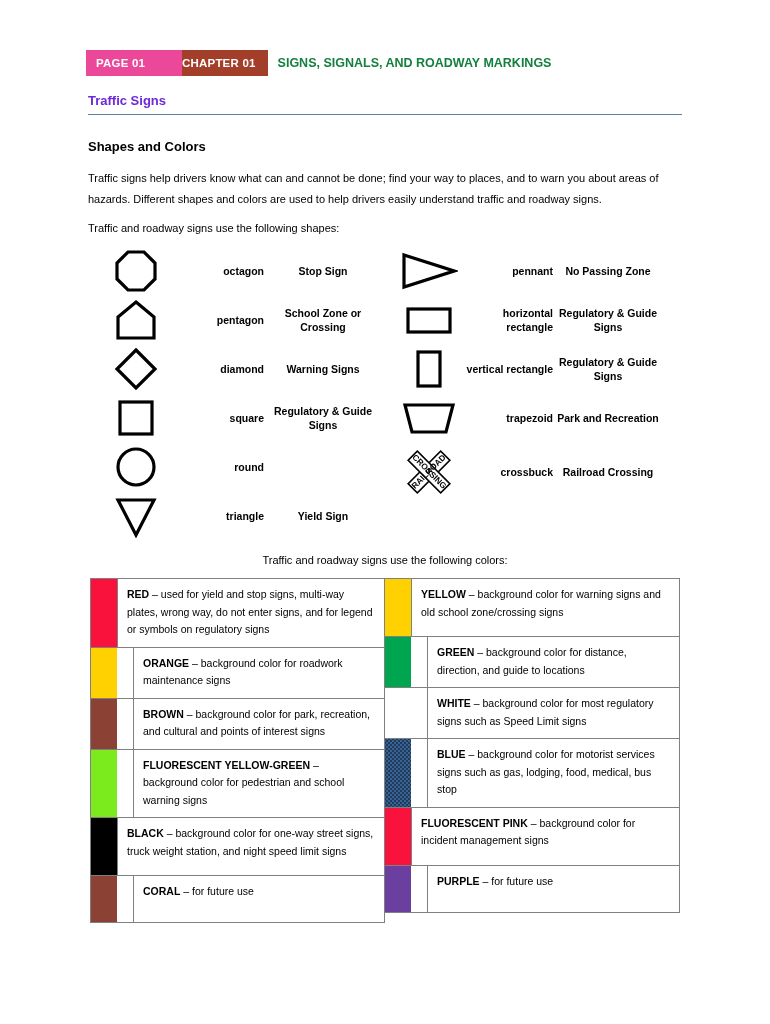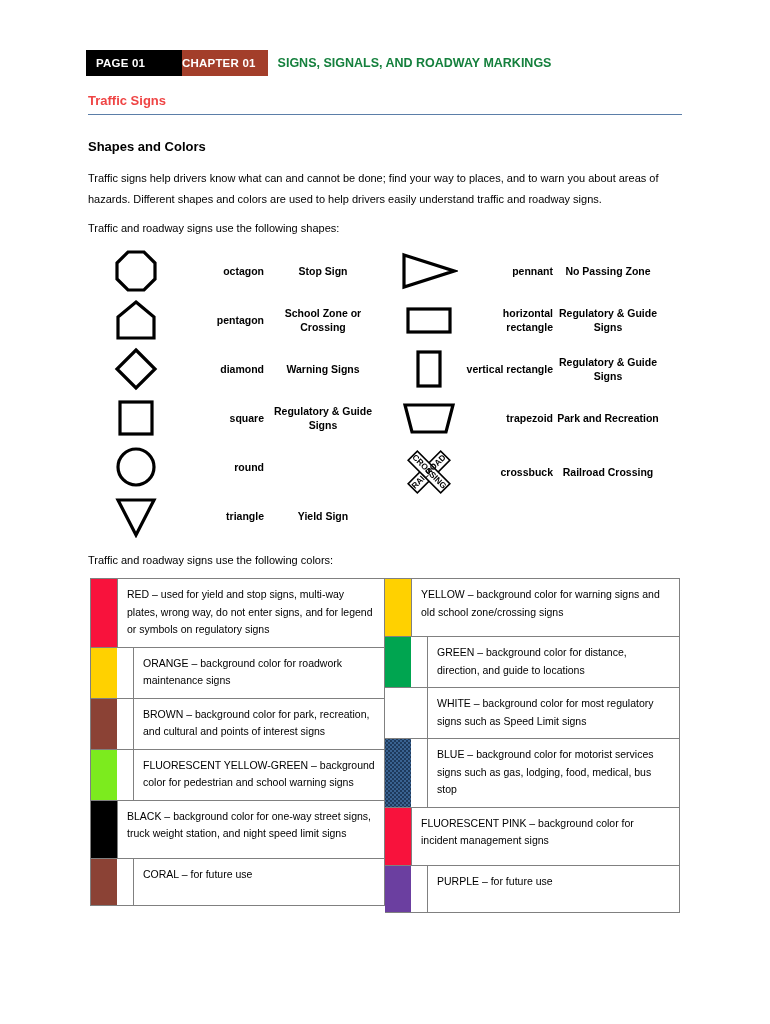--- a/index.html
+++ b/index.html
@@ -81,21 +81,21 @@
   .para {
     position: absolute;
     left: 88px;
     font-size: 11px;
     line-height: 21px;
     color: #000;
     width: 594px;
   }
   .para.p1 { top: 168px; }
   .para.p2 { top: 218px; }
-  .para.p3 { top: 550px; }
+  .para.p3 { top: 550px; text-align: center; }
 
   
   .shapes {
     position: absolute;
     left: 88px;
     top: 248px;
     width: 594px;
   }
   .shapes-col {
     position: absolute;
@@ -174,47 +174,47 @@
     align-self: stretch;
   }
   .color-desc {
     flex: 1;
     padding: 7px 8px 8px 9px;
     font-size: 10.5px;
     line-height: 17.5px;
     border-left: 1px solid #808080;
     box-sizing: border-box;
   }
-  .color-desc b { font-weight: normal; }
+  .color-desc b { font-weight: bold; }
 
   .h-48 { min-height: 57px; }
   .h-40 { min-height: 46px; gap: 16px; }
 
   .swatch.dotted {
     background-color: #3A6391;
     background-image:
       radial-gradient(#1E3A5C 0.9px, transparent 1px),
       radial-gradient(#1E3A5C 0.9px, transparent 1px);
     background-size: 4px 4px, 4px 4px;
     background-position: 0 0, 2px 2px;
   }
   .swatch.white-swatch { background: #ffffff; }
 </style>
 </head>
 <body>
 
 <div class="page">
 
   <div class="header-bar">
-    <div class="header-tab page-no" style="background-color: #000000;">PAGE 01</div>
+    <div class="header-tab page-no" style="background-color: #ec4899;">PAGE 01</div>
     <div class="header-tab chapter-no" style="background-color: rgb(163, 62, 42);">CHAPTER 01</div>
     <div class="header-title">SIGNS, SIGNALS, AND ROADWAY MARKINGS</div>
   </div>
 
-  <div class="section-heading" style="color: #ef4444; border-bottom-color: rgb(91, 126, 168);">Traffic Signs</div>
+  <div class="section-heading" style="color: #6d28d9; border-bottom-color: rgb(91, 126, 168);">Traffic Signs</div>
 
   <div class="sub-heading">Shapes and Colors</div>
   <div class="para p1">Traffic signs help drivers know what can and cannot be done; find your way to places, and to warn you about areas of hazards.  Different shapes and colors are used to help drivers easily understand traffic and roadway signs.</div>
   <div class="para p2">Traffic and roadway signs use the following shapes:</div>
   <div class="para p3">Traffic and roadway signs use the following colors:</div>
 
   <div class="shapes">
 
     <div class="shapes-col left">
 

